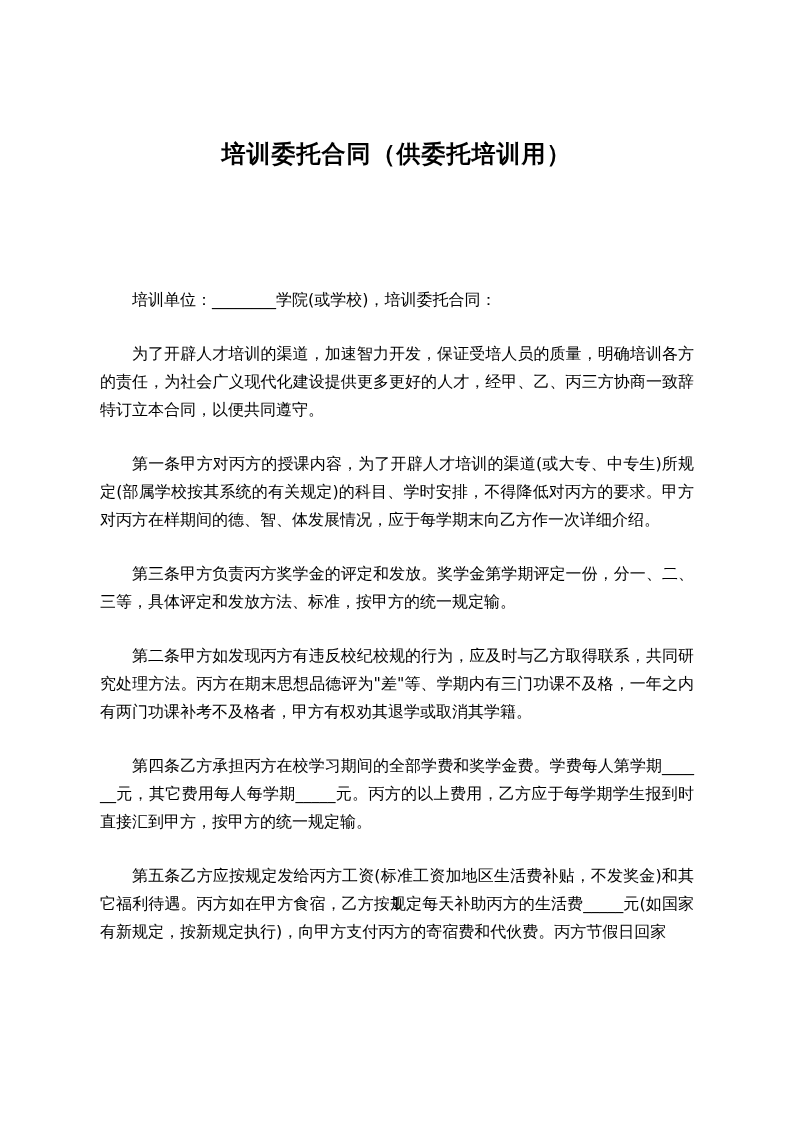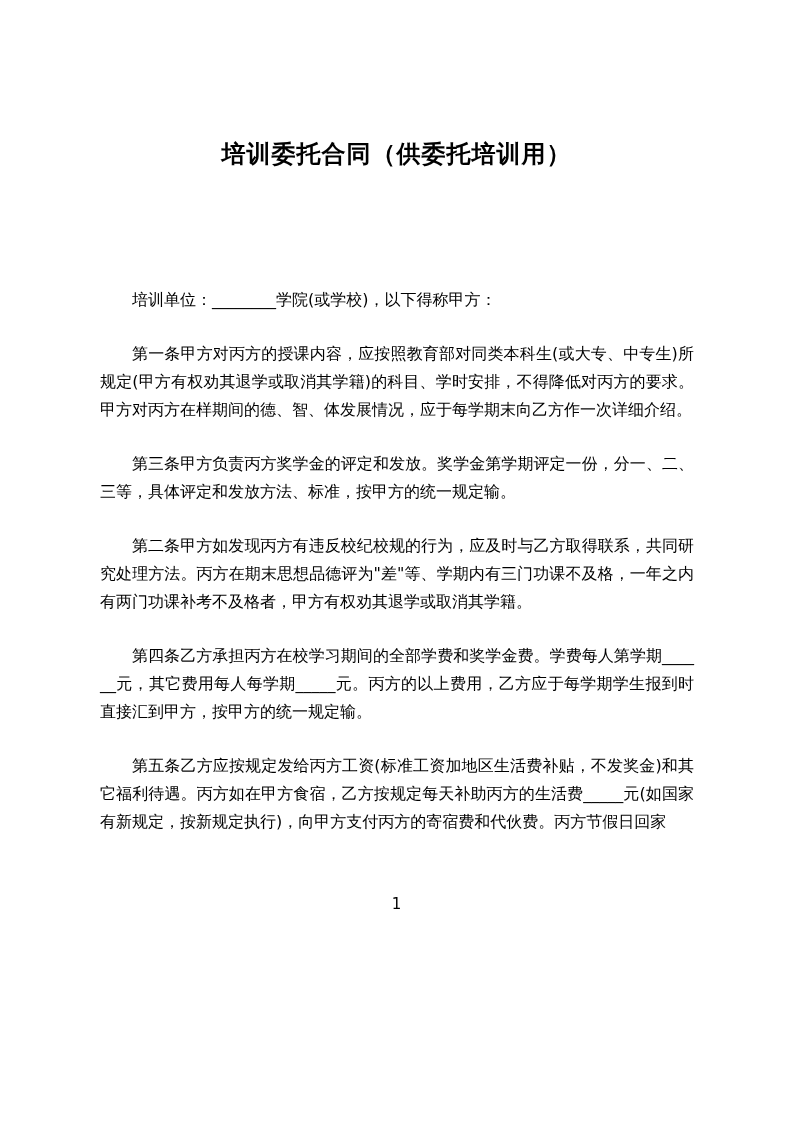--- a/index.html
+++ b/index.html
@@ -54,22 +54,23 @@
   }
 </style>
 </head>
 <body>
 
 <div class="page">
 
   <div class="doc-title">培训委托合同（供委托培训用）</div>
 
   <div class="doc-body">
-    <p>培训单位：________学院(或学校)，以下得称甲方：</p>
-    <p>第一条甲方对丙方的授课内容，应按照教育部对同类本科生(或大专、中专生)所规定(甲方有权劝其退学或取消其学籍)的科目、学时安排，不得降低对丙方的要求。甲方对丙方在样期间的德、智、体发展情况，应于每学期末向乙方作一次详细介绍。</p>
+    <p>培训单位：________学院(或学校)，培训委托合同：</p>
+    <p>为了开辟人才培训的渠道，加速智力开发，保证受培人员的质量，明确培训各方的责任，为社会广义现代化建设提供更多更好的人才，经甲、乙、丙三方协商一致辞特订立本合同，以便共同遵守。</p>
+    <p>第一条甲方对丙方的授课内容，为了开辟人才培训的渠道(或大专、中专生)所规定(部属学校按其系统的有关规定)的科目、学时安排，不得降低对丙方的要求。甲方对丙方在样期间的德、智、体发展情况，应于每学期末向乙方作一次详细介绍。</p>
     <p>第三条甲方负责丙方奖学金的评定和发放。奖学金第学期评定一份，分一、二、三等，具体评定和发放方法、标准，按甲方的统一规定输。</p>
     <p>第二条甲方如发现丙方有违反校纪校规的行为，应及时与乙方取得联系，共同研究处理方法。丙方在期末思想品德评为"差"等、学期内有三门功课不及格，一年之内有两门功课补考不及格者，甲方有权劝其退学或取消其学籍。</p>
     <p>第四条乙方承担丙方在校学习期间的全部学费和奖学金费。学费每人第学期______元，其它费用每人每学期_____元。丙方的以上费用，乙方应于每学期学生报到时直接汇到甲方，按甲方的统一规定输。</p>
     <p>第五条乙方应按规定发给丙方工资(标准工资加地区生活费补贴，不发奖金)和其它福利待遇。丙方如在甲方食宿，乙方按规定每天补助丙方的生活费_____元(如国家有新规定，按新规定执行)，向甲方支付丙方的寄宿费和代伙费。丙方节假日回家</p>
   </div>
 
   <div class="page-footer">1</div>
 
 </div>
 

